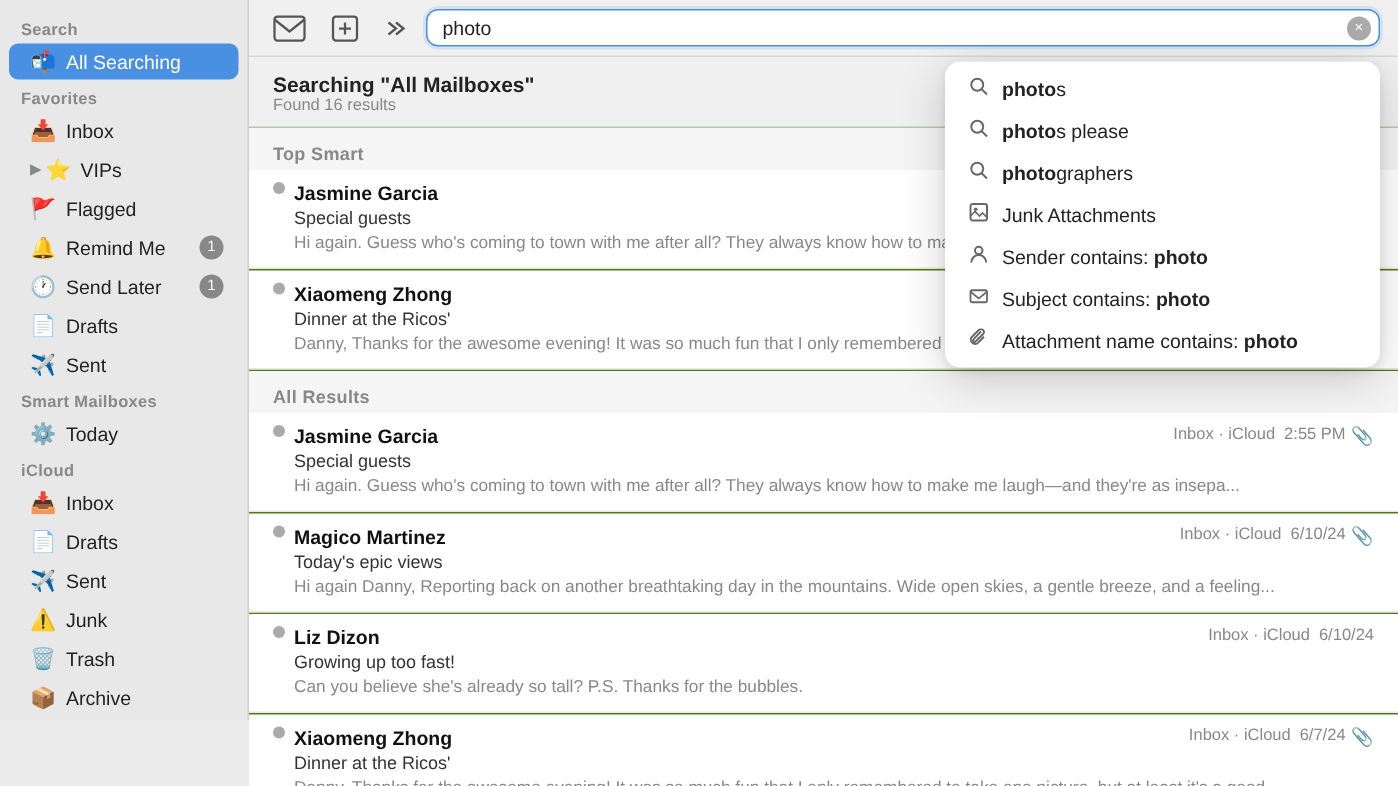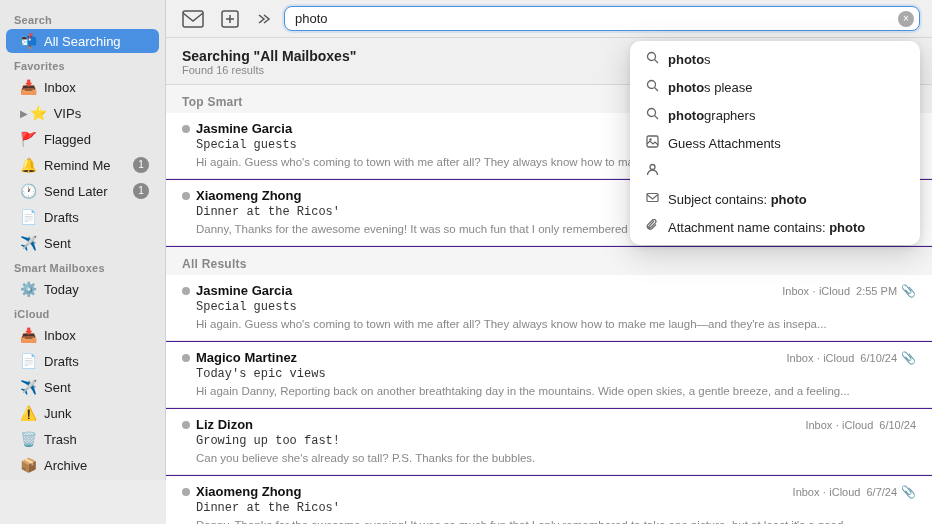--- a/index.html
+++ b/index.html
@@ -87,21 +87,21 @@
       font-size: 10px;
       margin-right: 2px;
       color: #888;
     }
 
     
     .main {
       flex: 1;
       display: flex;
       flex-direction: column;
-      background: #4c1d95;
+      background: #4d7c0f;
       height: 524px;
       overflow: hidden;
     }
 
     .main-header {
       display: flex;
       align-items: center;
       padding: 10px 16px 8px 16px;
       border-bottom: 1px solid #d8d8d8;
       background: #f0f0f0;
@@ -158,21 +158,21 @@
     .email-item {
       padding: 8px 16px;
       border-bottom: 1px solid #e8e8e8;
       cursor: pointer;
       background: #fff;
       margin-bottom: 1px;
     }
 
     .email-top-row {
       display: flex;
-      align-items: center;
+      align-items: flex-start;
       margin-bottom: 2px;
     }
 
     .email-avatar {
       width: 8px;
       height: 8px;
       border-radius: 50%;
       background: #aaa;
       margin-right: 6px;
       flex-shrink: 0;
@@ -202,21 +202,20 @@
       color: #888;
       margin-left: 4px;
     }
 
     .email-subject {
       font-size: 12px;
       font-weight: 500;
       color: #333;
       padding-left: 14px;
       margin-bottom: 2px;
-      font-family: Liberation Mono, monospace;
     }
 
     .email-preview {
       font-size: 11.5px;
       color: #888;
       padding-left: 14px;
       white-space: nowrap;
       overflow: hidden;
       text-overflow: ellipsis;
       line-height: 1.4;
@@ -460,29 +459,30 @@
         <span class="autocomplete-label"><span class="bold">photo</span>graphers</span>
       </div>
       <div class="autocomplete-item">
         <span class="autocomplete-icon">
           <svg width="13" height="13" viewBox="0 0 13 13" fill="none">
               <rect x="1" y="1" width="11" height="11" rx="1.5" stroke="#666" stroke-width="1.3"></rect>
               <circle cx="4.5" cy="4.5" r="1.2" fill="#666"></circle>
               <polyline points="1,9 4,6 7,9 9,7 12,10" stroke="#666" stroke-width="1.1" fill="none"></polyline>
             </svg>
         </span>
-        <span class="autocomplete-label">Guess Attachments</span>
+        <span class="autocomplete-label">Junk Attachments</span>
       </div>
       <div class="autocomplete-item">
         <span class="autocomplete-icon">
           <svg width="13" height="13" viewBox="0 0 13 13" fill="none">
               <circle cx="6.5" cy="4" r="2.5" stroke="#666" stroke-width="1.3"></circle>
               <path d="M1.5 12c0-2.76 2.24-5 5-5s5 2.24 5 5" stroke="#666" stroke-width="1.3" fill="none"></path>
             </svg>
         </span>
+        <span class="autocomplete-label">Sender contains: <span class="bold">photo</span></span>
       </div>
       <div class="autocomplete-item">
         <span class="autocomplete-icon">
           <svg width="13" height="13" viewBox="0 0 13 13" fill="none">
               <rect x="1" y="2.5" width="11" height="8" rx="1" stroke="#666" stroke-width="1.2"></rect>
               <polyline points="1,3.5 6.5,8 12,3.5" stroke="#666" stroke-width="1.1" fill="none"></polyline>
             </svg>
         </span>
         <span class="autocomplete-label">Subject contains: <span class="bold">photo</span></span>
       </div>

